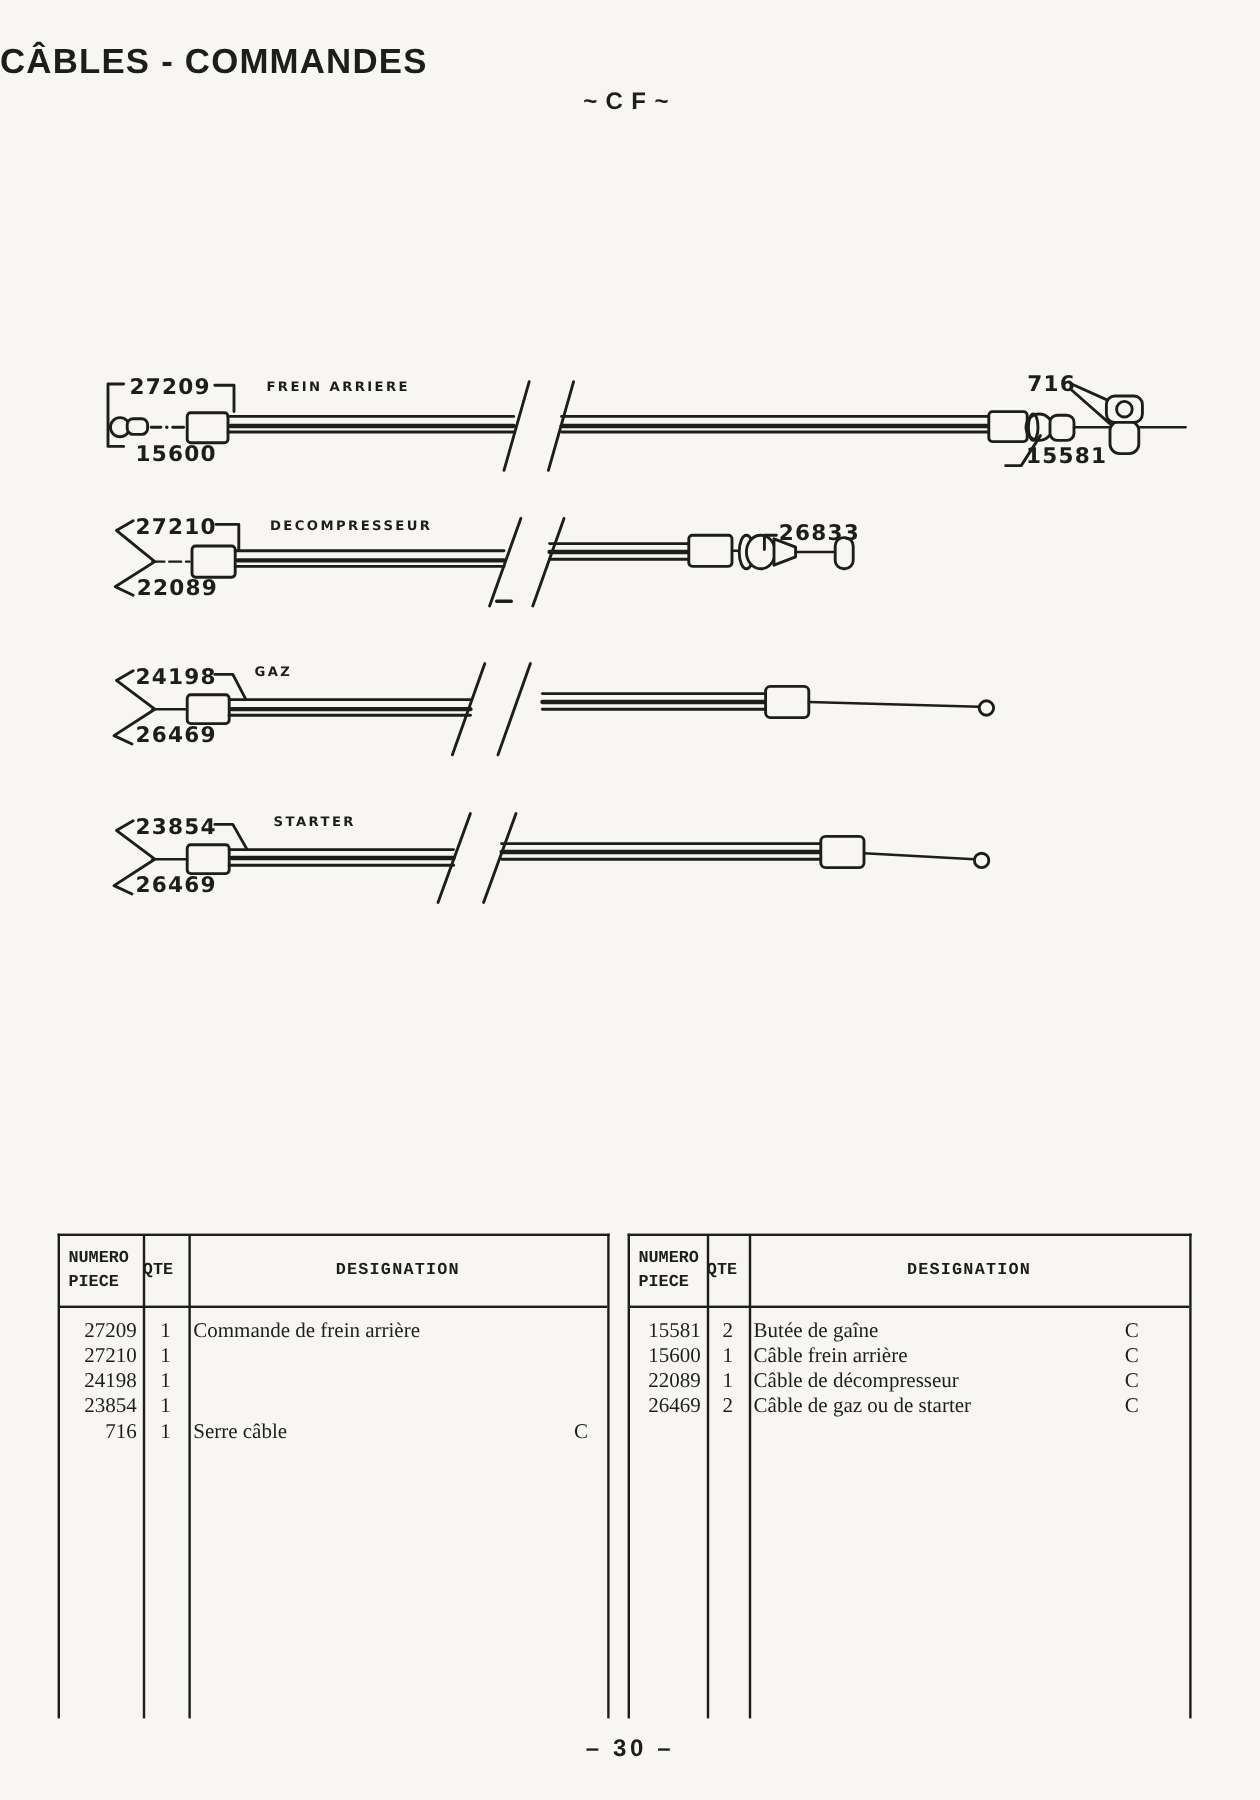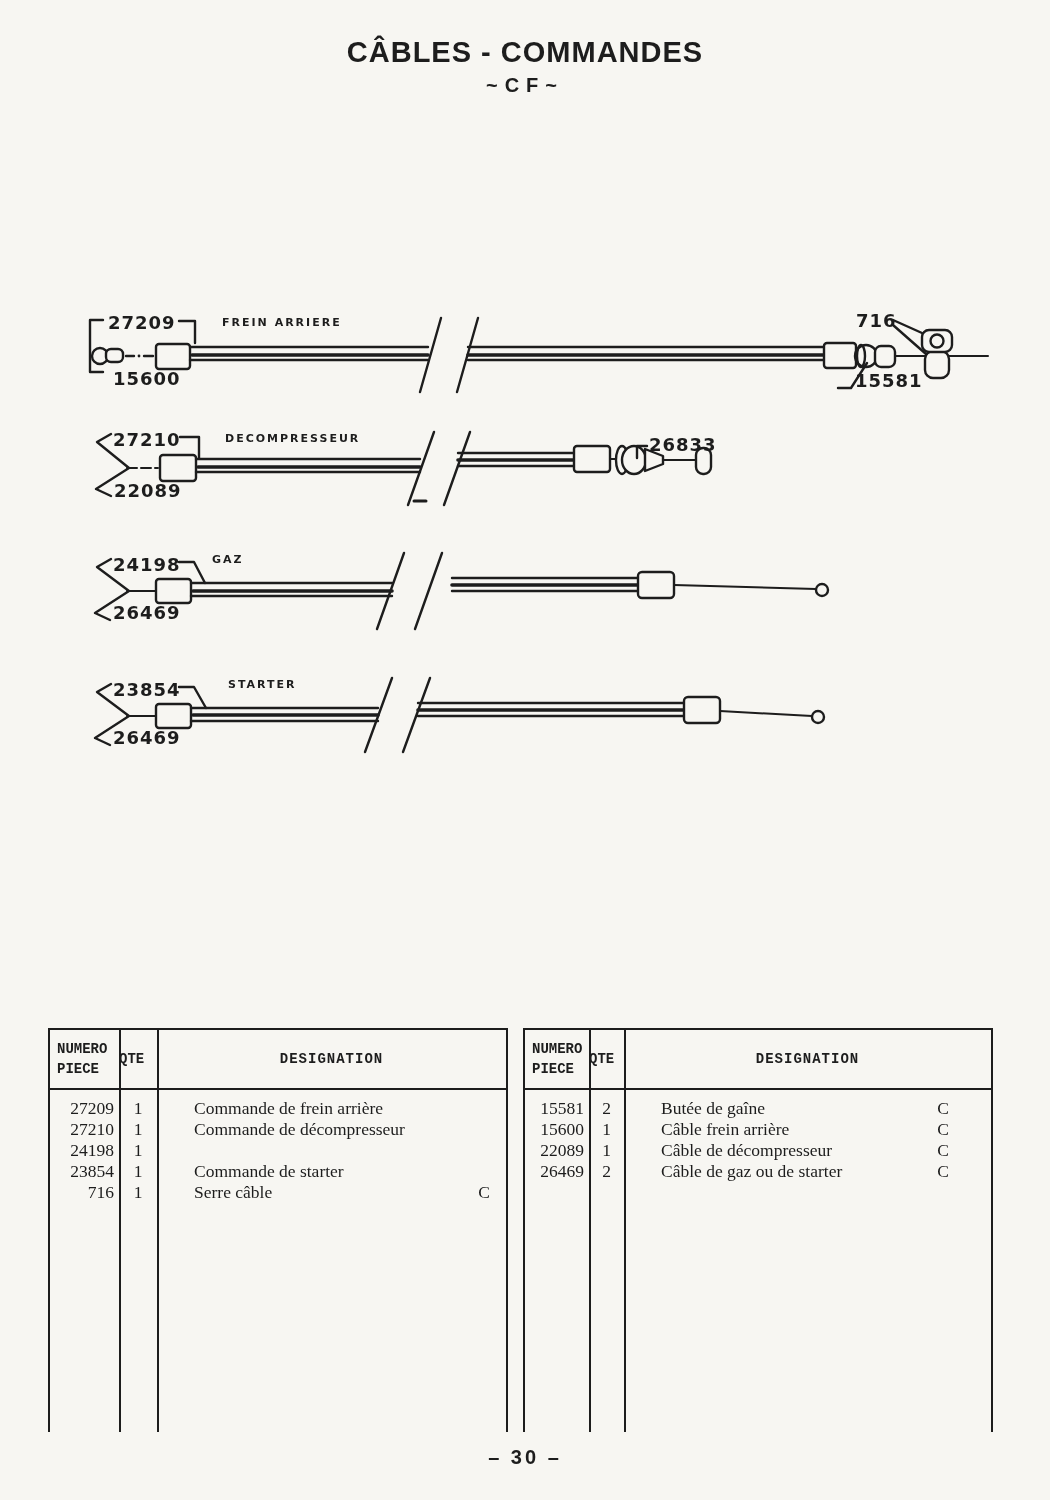--- a/index.html
+++ b/index.html
@@ -5,21 +5,21 @@
   html,body{margin:0;padding:0;}
   body{
     width:1050px;height:1500px;position:relative;
     background:#f7f6f2;color:#1d1d1d;
     font-family:"Liberation Sans",sans-serif;
     overflow:hidden;
   }
   .abs{position:absolute;}
   
   .doc-title{
-    left:0;top:36px;width:1050px;text-align:center;
+    left:0;top:36px;width:1050px;
     font-size:29px;font-weight:bold;letter-spacing:1px;z-index:3;
   }
   .doc-subtitle{
     left:0;top:74px;width:1050px;text-align:center;
     font-size:20px;font-weight:bold;letter-spacing:7px;z-index:3;
   }
   
   svg.art{left:0;top:0;z-index:1;}
   .part-label{
     font-size:18px;font-weight:bold;letter-spacing:1px;z-index:2;
@@ -43,21 +43,21 @@
     font-family:"Liberation Mono",monospace;font-weight:bold;font-size:14px;
     align-items:center;box-sizing:border-box;
   }
   .thead .h-numero{padding-left:7px;line-height:1.45;align-self:center;}
   .thead .h-qte{text-align:left;}
   .thead .h-desig{text-align:center;letter-spacing:1px;}
   .tbody{padding-top:8px;font-family:"Liberation Serif",serif;font-size:17.5px;}
   .prow{display:grid;height:21px;line-height:21px;}
   .prow .c-num{text-align:right;padding-right:5px;}
   .prow .c-qty{text-align:center;}
-  .prow .c-desig{padding-left:37px;display:flex;}
+  .prow .c-desig{padding-left:4px;display:flex;}
   .prow .c-note{margin-left:auto;}
   .t-left .thead,.t-left .prow{grid-template-columns:69px 38px 1fr;}
   .t-right .thead,.t-right .prow{grid-template-columns:64px 35px 1fr;}
   .t-left .c-note{padding-right:16px;}
   .t-right .c-note{padding-right:42px;}
   
   .page-number{
     left:0;top:1446px;width:1050px;text-align:center;
     font-size:20px;font-weight:bold;letter-spacing:3px;z-index:3;
   }
@@ -221,36 +221,28 @@
       <div class="c-num">27209</div>
       <div class="c-qty">1</div>
       <div class="c-desig">
           <span>Commande de frein arrière</span>
           <span class="c-note"></span>
         </div>
     </div>
     <div class="prow">
       <div class="c-num">27210</div>
       <div class="c-qty">1</div>
-      <div class="c-desig">
-          <span>Commande de décompresseur</span>
-          <span class="c-note"></span>
-        </div>
     </div>
     <div class="prow">
       <div class="c-num">24198</div>
       <div class="c-qty">1</div>
     </div>
     <div class="prow">
       <div class="c-num">23854</div>
       <div class="c-qty">1</div>
-      <div class="c-desig">
-          <span>Commande de starter</span>
-          <span class="c-note"></span>
-        </div>
     </div>
     <div class="prow">
       <div class="c-num">716</div>
       <div class="c-qty">1</div>
       <div class="c-desig">
           <span>Serre câble</span>
           <span class="c-note">C</span>
         </div>
     </div>
   </div>

